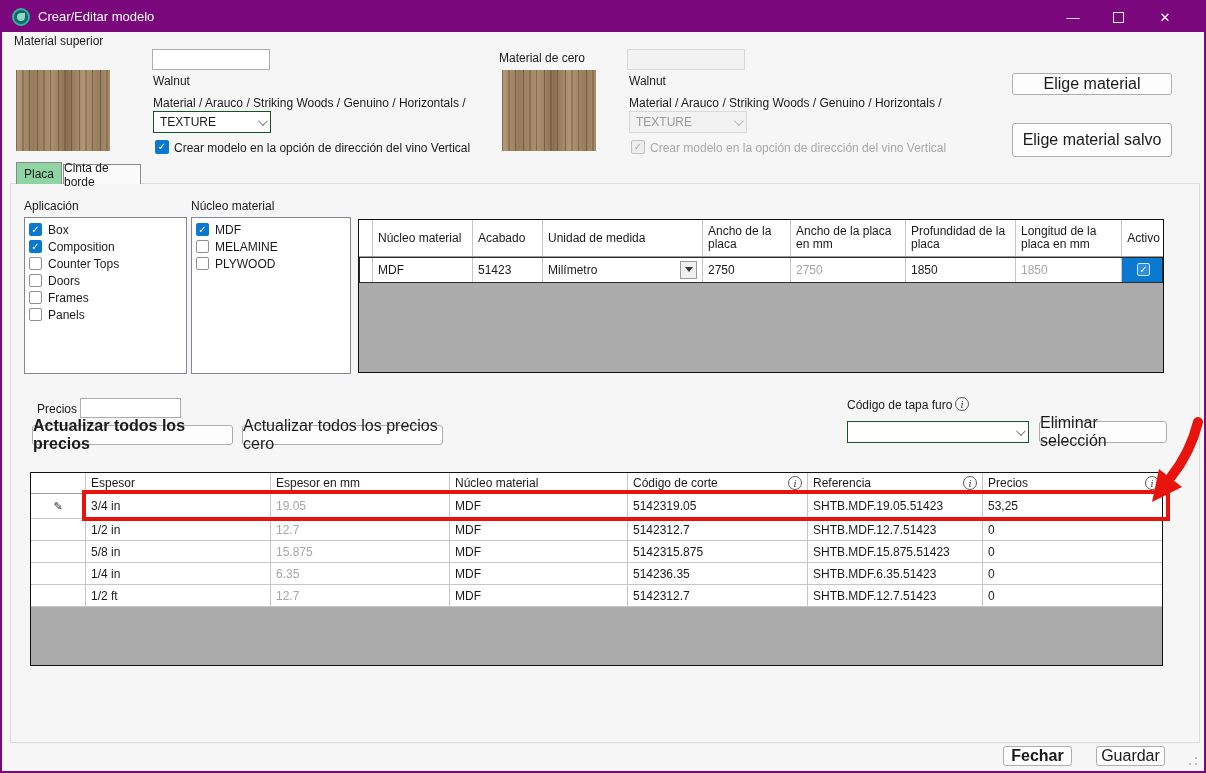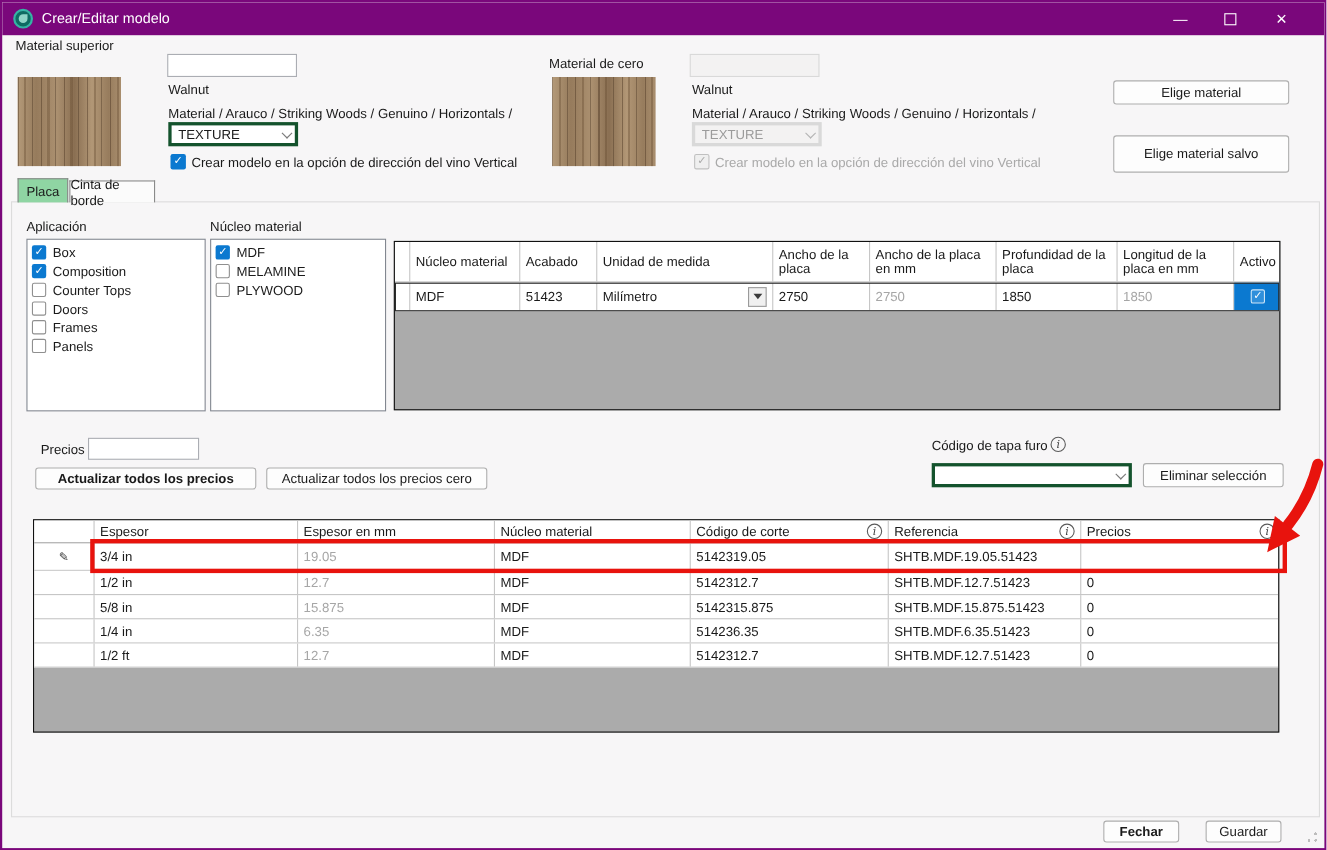--- a/index.html
+++ b/index.html
@@ -12,22 +12,22 @@
   .app-icon { position:absolute; left:10px; top:6px; width:18px; height:18px; border-radius:50%; border:2px solid #35b3a5; background:#0e6b63; }
   .app-icon::after { content:""; position:absolute; left:3px; top:3px; width:8px; height:8px; border-radius:50% 0 50% 50%; background:#8fd5c8; }
   .title-text { position:absolute; left:36px; top:7px; color:#fff; font-size:13px; }
   .win-btn { position:absolute; top:0; width:44px; height:30px; color:#fff; display:flex; align-items:center; justify-content:center; font-size:13px; }
   .btn-min { left:1049px; } .btn-max { left:1094px; } .btn-close { left:1141px; }
   .max-glyph { width:11px; height:11px; border:1.5px solid #fff; display:inline-block; }
 
   
   .textbox { position:absolute; background:#fff; border:1px solid #abadb3; height:21px; }
   .textbox.disabled { background:#f3f2f2; border-color:#d9d9d9; }
-  .btn { position:absolute; background:#fdfdfd; border:1px solid #aeaeae; border-radius:3px; display:flex; align-items:center; justify-content:center; font-size:12px; color:#1a1a1a; }
-  .combo { position:absolute; background:#fff; border:3px solid #14532d; height:22px; display:flex; align-items:center; padding-left:6px; }
+  .btn { position:absolute; background:#fdfdfd; border:1px solid #aeaeae; border-radius:3px; display:flex; align-items:center; justify-content:center; font-size:16px; color:#1a1a1a; }
+  .combo { position:absolute; background:#fff; border:1px solid #14532d; height:22px; display:flex; align-items:center; padding-left:6px; }
   .combo .spacer{ flex:1; }
   .chev { width:18px; display:flex; align-items:center; justify-content:center; }
   .chev::before { content:""; border:solid #7b7b7b; border-width:0 1.5px 1.5px 0; padding:3px; transform:rotate(45deg) translateY(-2px); }
   .combo.disabled { background:#f3f2f2; border-color:#d9d9d9; color:#9b9b9b; }
   .combo.disabled .chev::before{ border-color:#b5b5b5; }
   .cb { width:14px; height:14px; border-radius:2px; background:#0b79d0; display:inline-flex; align-items:center; justify-content:center; flex:none; }
   .cb .tick { color:#fff; font-size:10px; line-height:10px; }
   .cb.un { background:#fff; border:1px solid #8f8f8f; }
   .cb.dis { background:#efefef; border:1px solid #c0c0c0; }
   .cb.dis .tick{ color:#a9a9a9; }
@@ -251,20 +251,21 @@
     </div>
     <div class="g-row bot-cols data" style="height:25px;">
       <div class="stub">
           <span class="pencil">✎</span>
         </div>
       <div class="g-cell">3/4 in</div>
       <div class="g-cell dim">19.05</div>
       <div class="g-cell">MDF</div>
       <div class="g-cell">5142319.05</div>
       <div class="g-cell">SHTB.MDF.19.05.51423</div>
+      <div class="g-cell last">53,25</div>
     </div>
     <div class="g-row bot-cols data" style="height:22px;">
       <div class="stub"></div>
       <div class="g-cell">1/2 in</div>
       <div class="g-cell dim">12.7</div>
       <div class="g-cell">MDF</div>
       <div class="g-cell">5142312.7</div>
       <div class="g-cell">SHTB.MDF.12.7.51423</div>
       <div class="g-cell last">0</div>
     </div>

